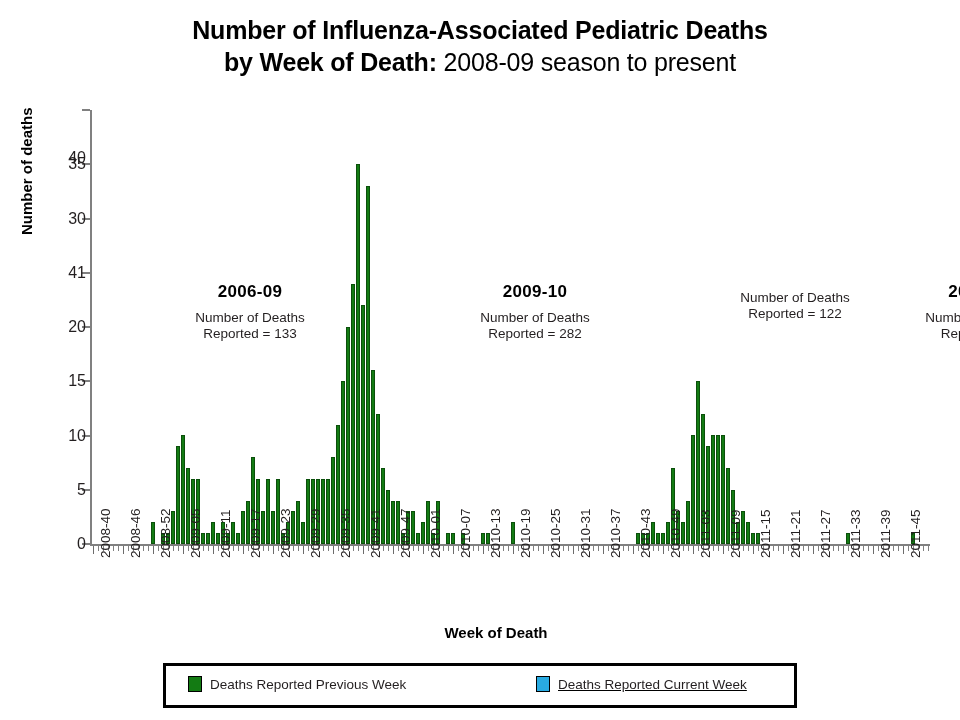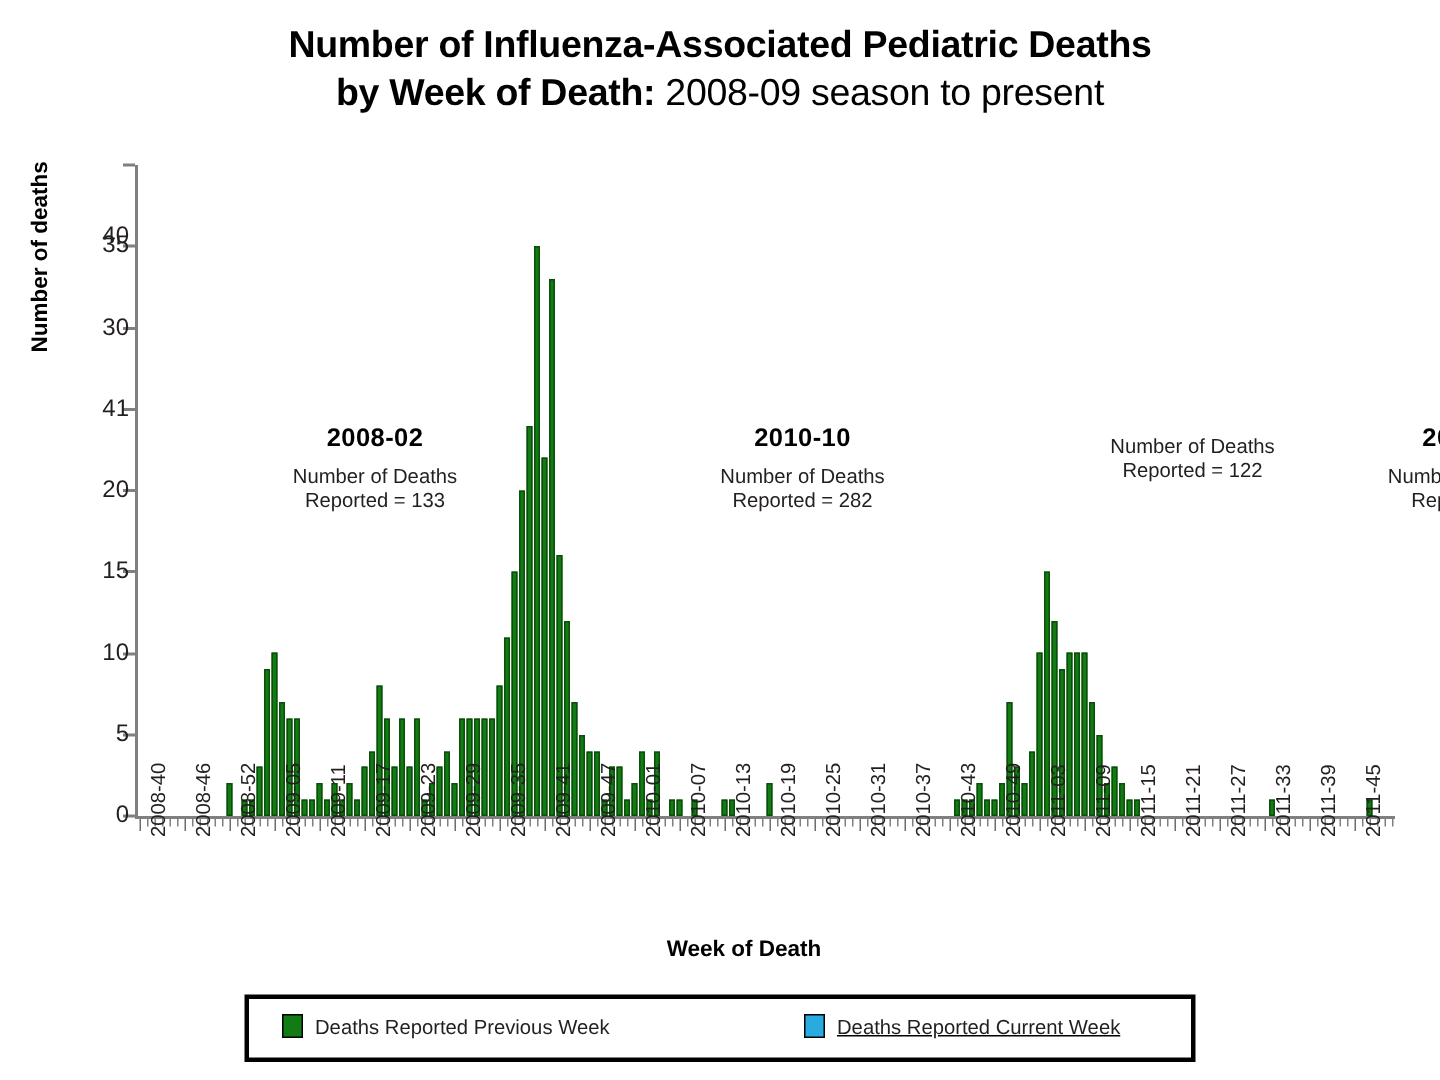--- a/index.html
+++ b/index.html
@@ -361,28 +361,28 @@
       <div class="bar" style="left: 646px; width: 4px; height: 22px;"></div>
       <div class="bar" style="left: 651px; width: 4px; height: 33px;"></div>
       <div class="bar" style="left: 656px; width: 4px; height: 22px;"></div>
       <div class="bar" style="left: 661px; width: 4px; height: 11px;"></div>
       <div class="bar" style="left: 666px; width: 4px; height: 11px;"></div>
       <div class="bar" style="left: 756px; width: 4px; height: 11px;"></div>
       <div class="bar" style="left: 821px; width: 4px; height: 11px;"></div>
     </div>
   <div id="seasons-layer">
       <div class="season" style="left: 60px; top: 172px;">
-        <div class="season-name">2008-02</div>
+        <div class="season-name">2006-09</div>
         <div class="season-count">
           <div>Number of Deaths</div>
           <div>Reported = 133</div>
         </div>
       </div>
       <div class="season" style="left: 345px; top: 172px;">
-        <div class="season-name">2010-10</div>
+        <div class="season-name">2009-10</div>
         <div class="season-count">
           <div>Number of Deaths</div>
           <div>Reported = 282</div>
         </div>
       </div>
       <div class="season" style="left: 605px; top: 172px;">
         <div class="season-count">
           <div>Number of Deaths</div>
           <div>Reported = 122</div>
         </div>

